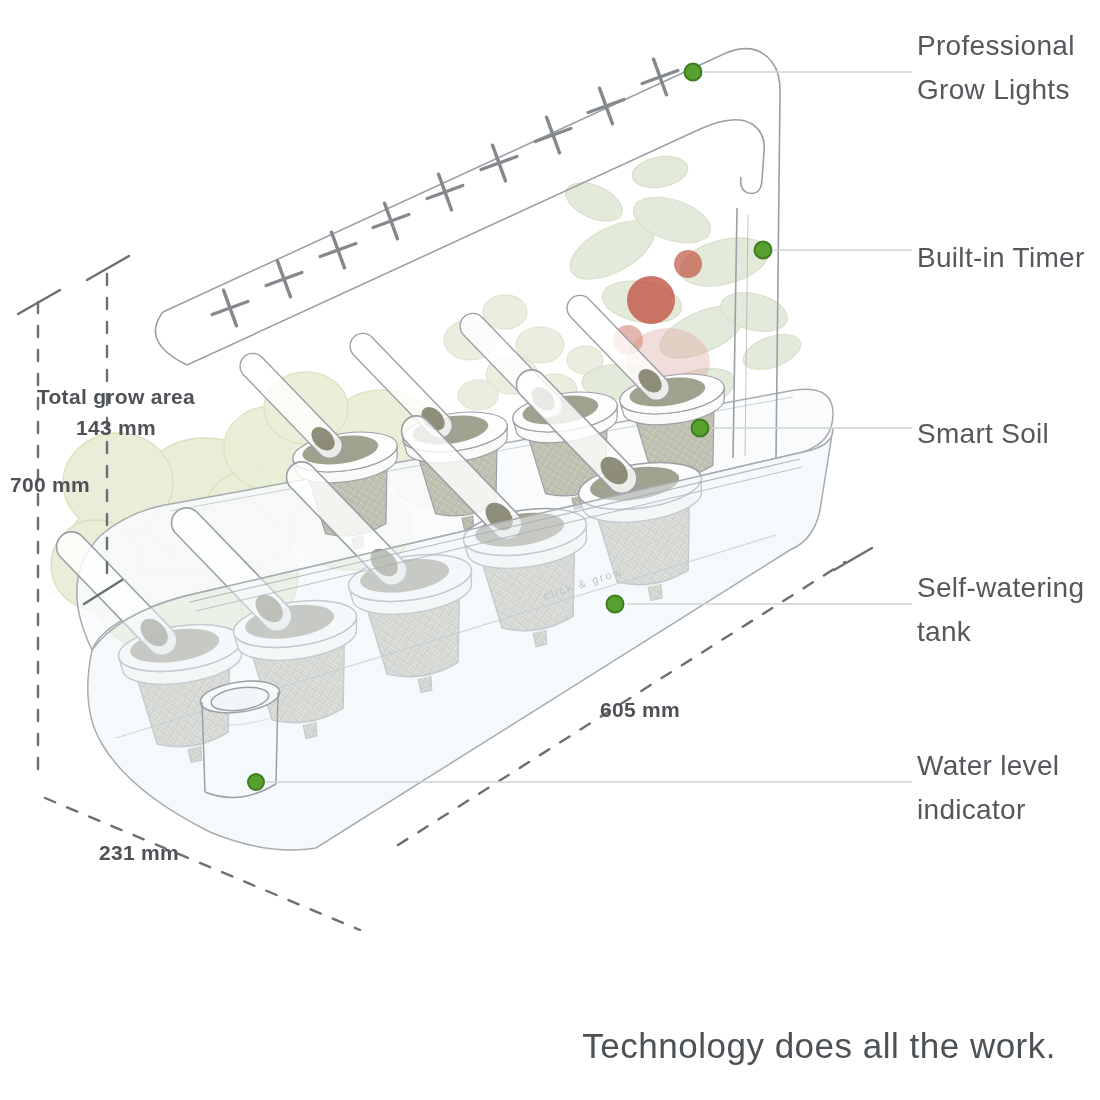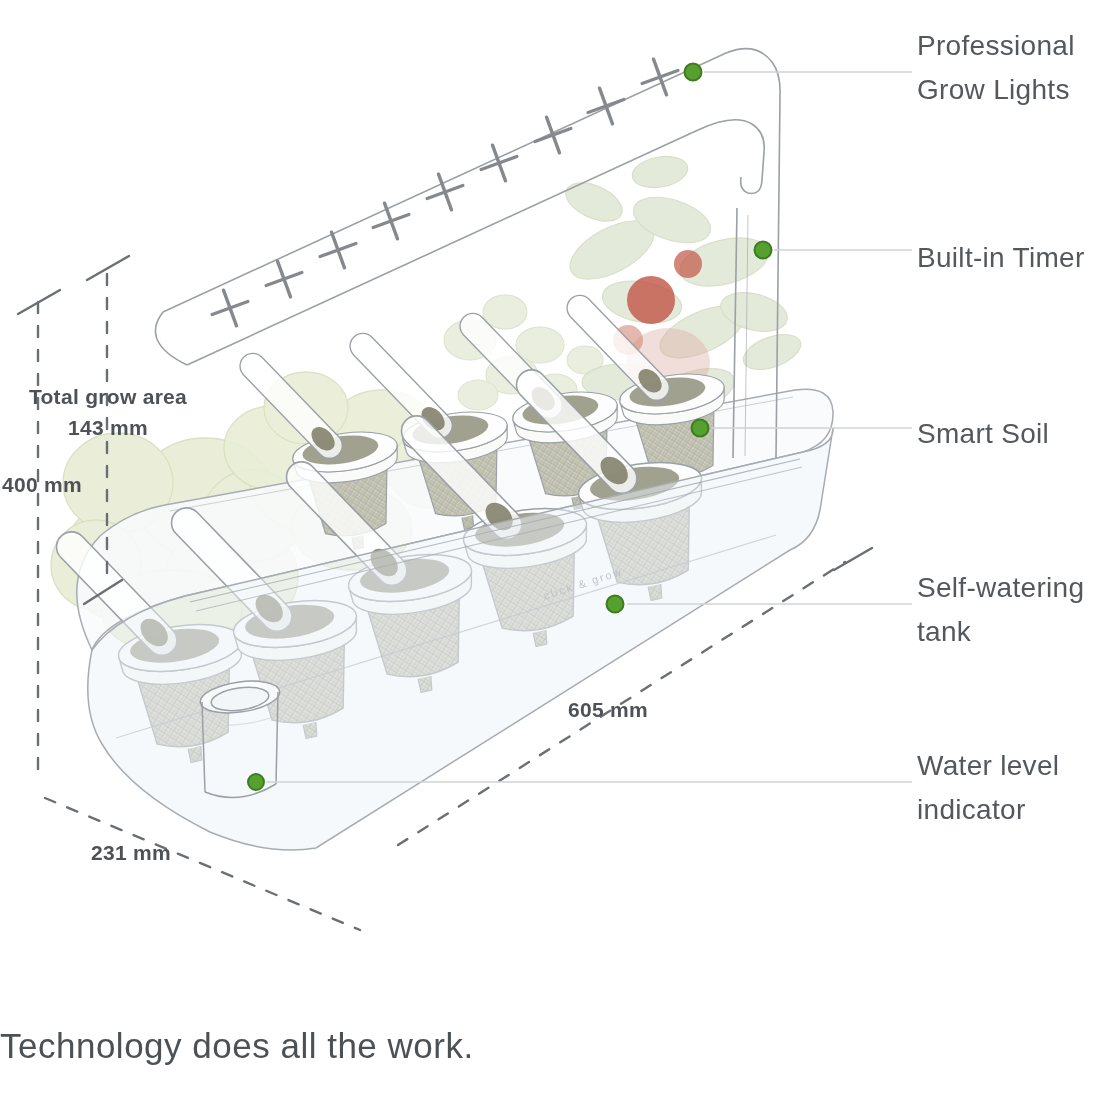--- a/index.html
+++ b/index.html
@@ -6,25 +6,25 @@
   .canvas{
     position:relative;width:1100px;height:1100px;background:#ffffff;overflow:hidden;
     font-family:"Liberation Sans", sans-serif;
   }
   .art{position:absolute;left:0;top:0;}
   .feature-label{
     position:absolute;width:215px;color:#54585c;font-size:28px;line-height:44px;
     letter-spacing:.3px;font-weight:400;
   }
   .dim-label{
-    position:absolute;color:#4e5257;font-size:21px;font-weight:700;letter-spacing:.3px;
+    position:absolute;color:#4e5257;font-size:21px;font-weight:700;letter-spacing:.3px;margin-left:8px;
   }
   .dim-label.center{text-align:center;}
   .tagline{
-    position:absolute;left:0;top:1026px;width:1056px;text-align:left;
+    position:absolute;left:0;top:1026px;width:1056px;text-align:right;
     color:#4c5156;font-size:35px;font-weight:400;letter-spacing:.5px;
   }
 </style>
 </head>
 <body>
 
 <div class="canvas">
 
   <svg class="art" width="1100" height="1100" viewBox="0 0 1100 1100">
     <defs>
@@ -194,19 +194,19 @@
   <div class="feature-label" style="left:917px;top:24px;">Professional Grow Lights</div>
   <div class="feature-label" style="left:917px;top:236px;">Built-in Timer</div>
   <div class="feature-label" style="left:917px;top:412px;">Smart Soil</div>
   <div class="feature-label" style="left:917px;top:566px;">Self-watering tank</div>
   <div class="feature-label" style="left:917px;top:744px;">Water level indicator</div>
 
   <div class="dim-label center" style="left:8px;top:381px;width:200px;line-height:31px;">
     <div>Total grow area</div>
     <div>143 mm</div>
   </div>
-  <div class="dim-label" style="left:2px;top:473px;">400 mm</div>
-  <div class="dim-label" style="left:568px;top:698px;">605 mm</div>
+  <div class="dim-label" style="left:2px;top:473px;">700 mm</div>
+  <div class="dim-label" style="left:592px;top:698px;">605 mm</div>
   <div class="dim-label" style="left:91px;top:841px;">231 mm</div>
 
   <div class="tagline">Technology does all the work.</div>
 
 </div>
 
 </body></html>

